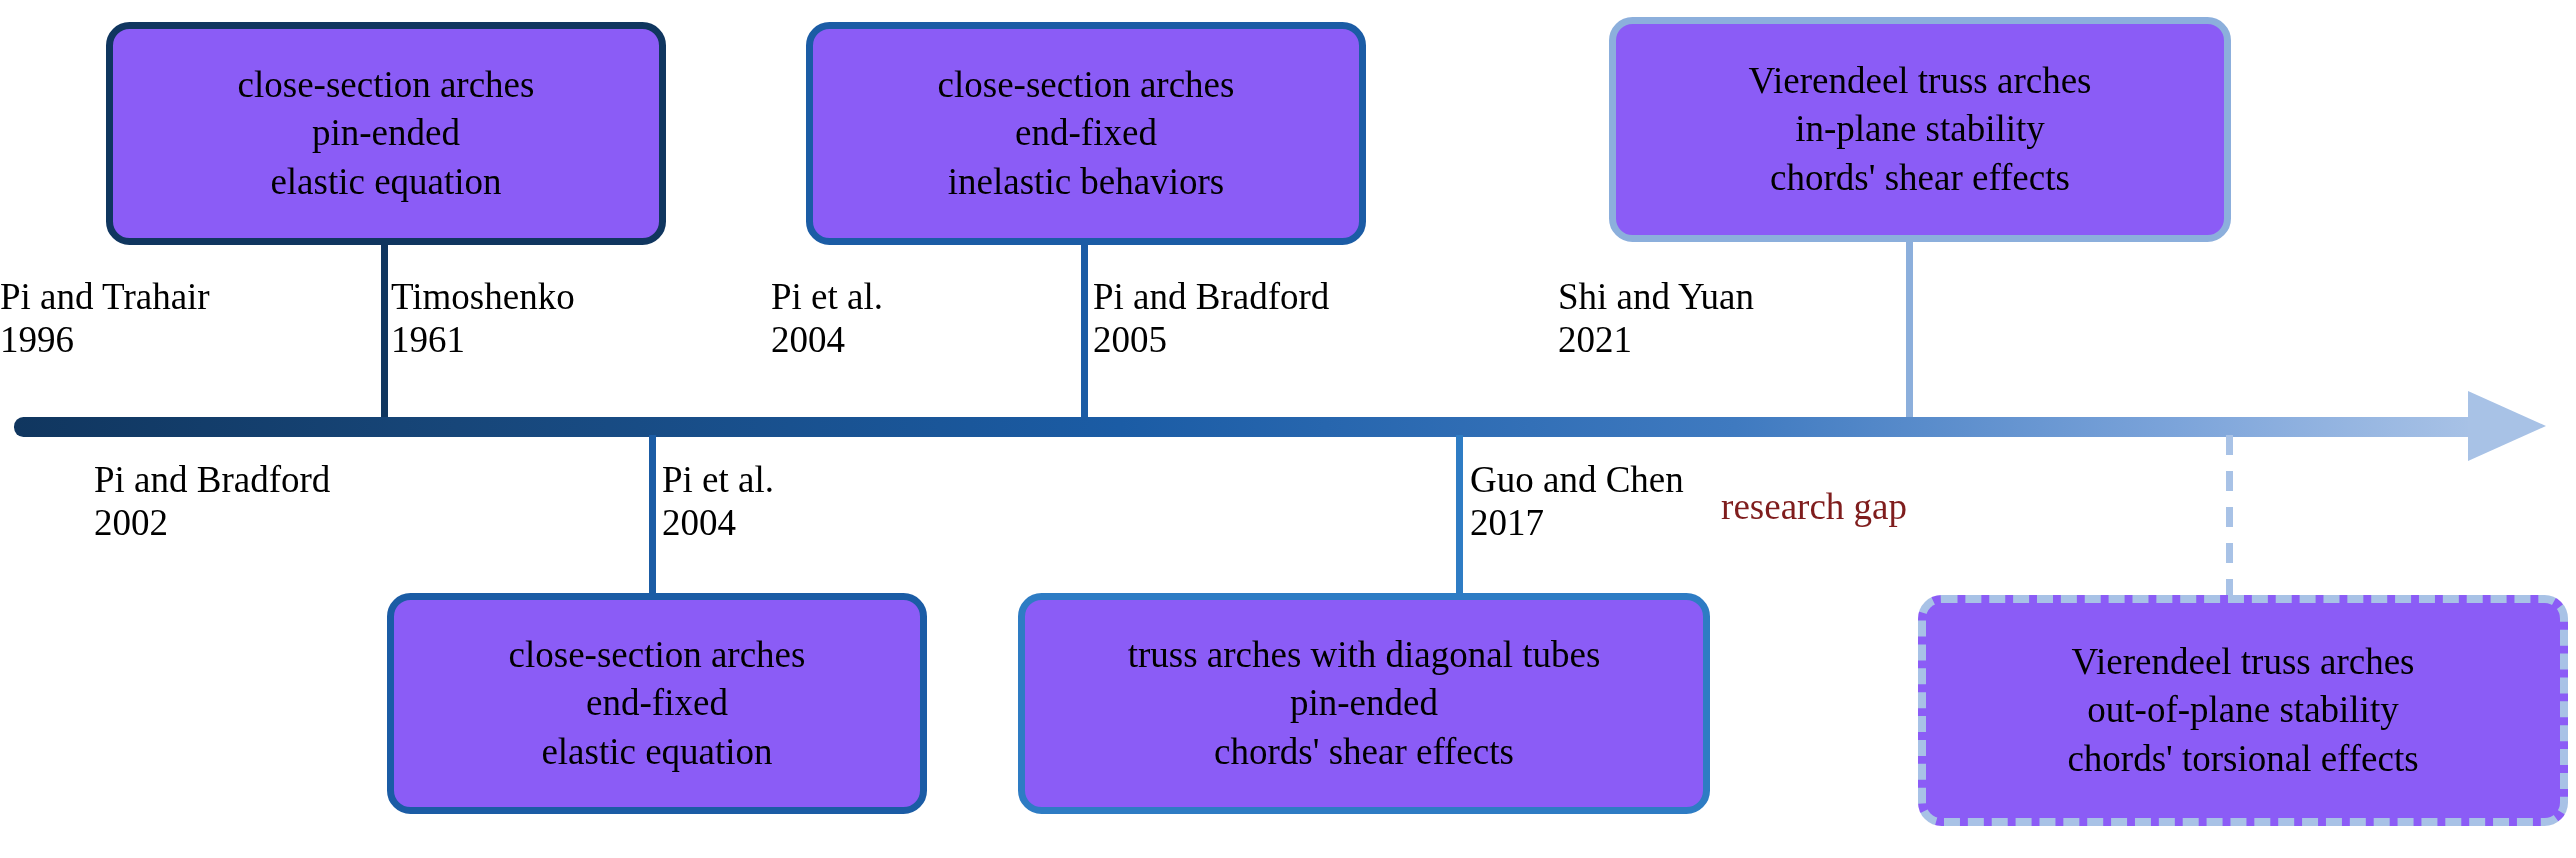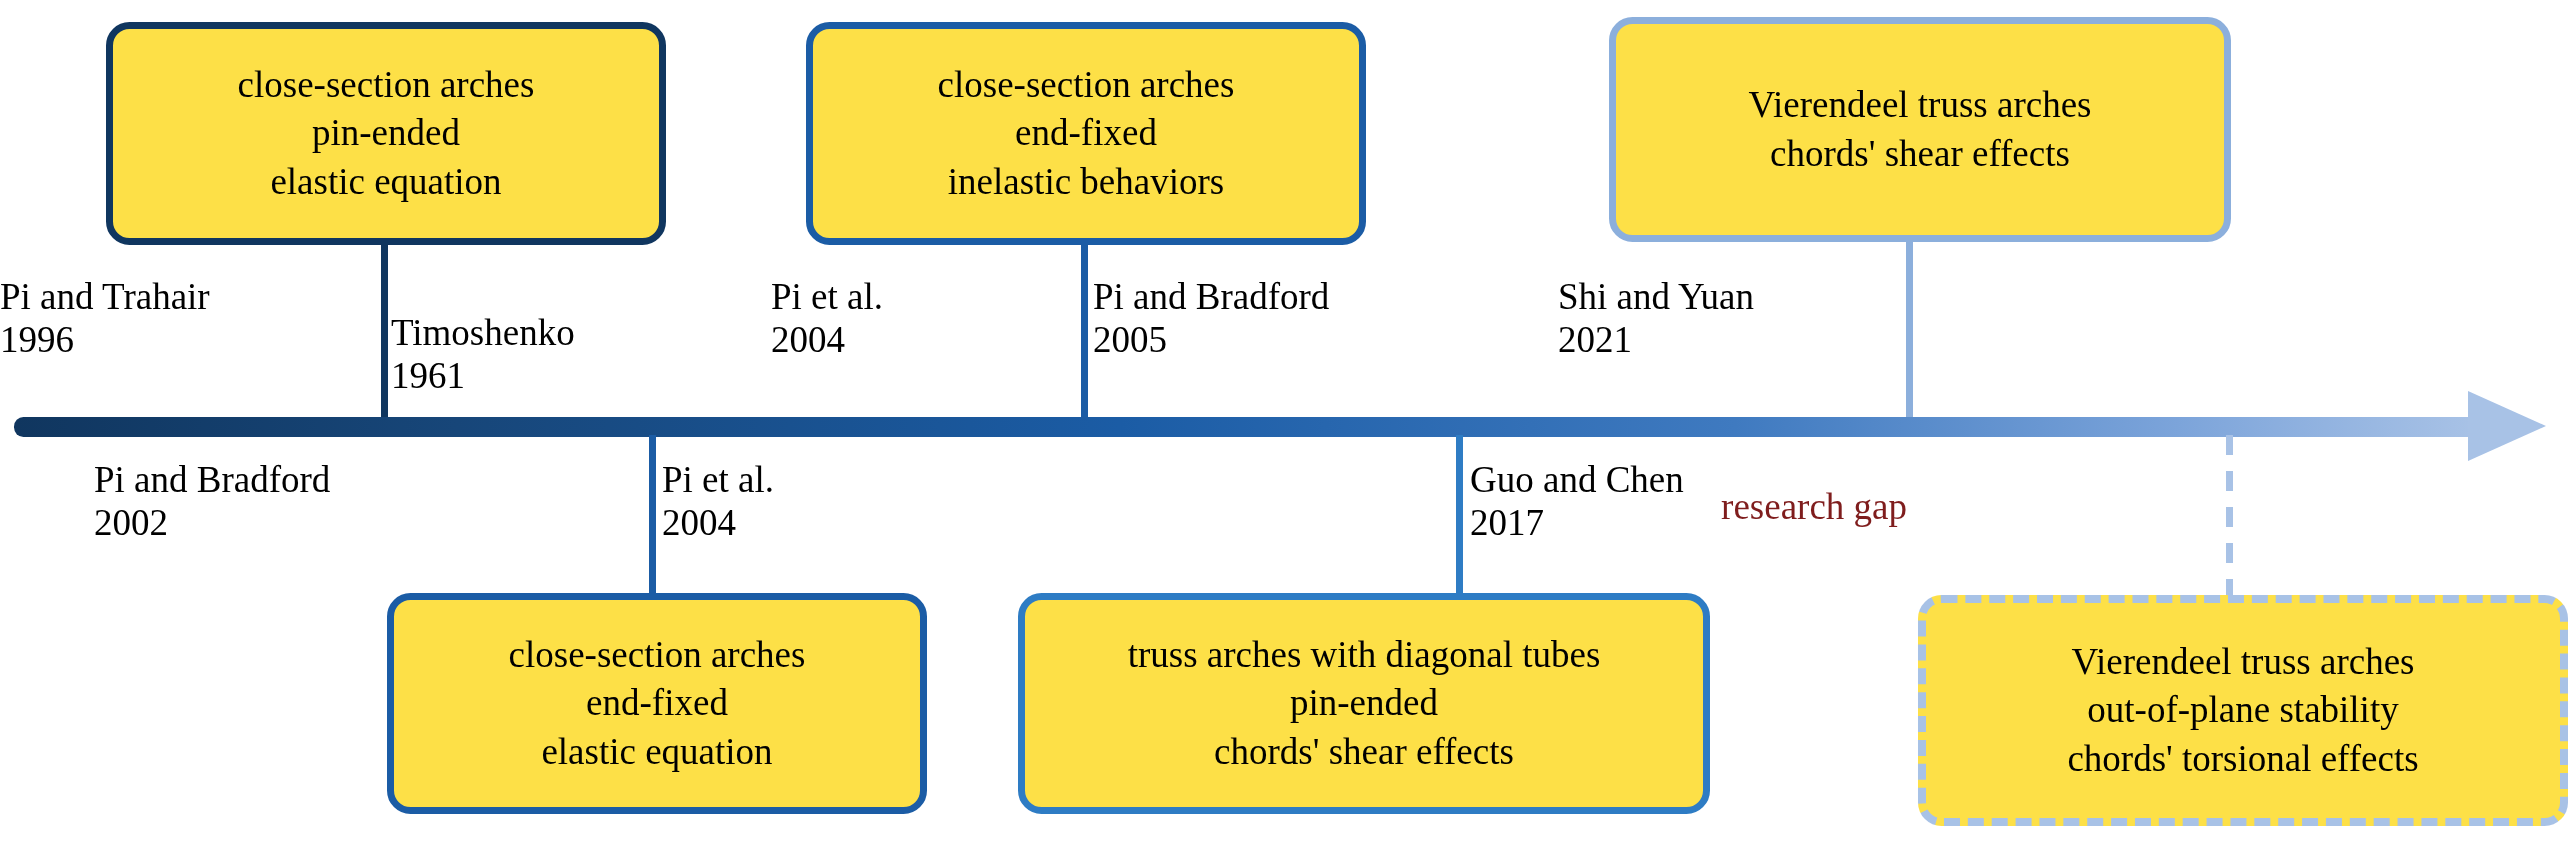--- a/index.html
+++ b/index.html
@@ -11,21 +11,21 @@
     background:linear-gradient(90deg,#10365F 0%,#174679 18%,#1B5CA5 45%,#3F7AC0 70%,#7CA4DA 88%,#A8C2E6 100%);}
   .axis-head{position:absolute;width:0;height:0;border-top:35px solid transparent;
     border-bottom:35px solid transparent;border-left:78px solid #A8C2E6;}
 
   
   .conn{position:absolute;width:7px;}
   .conn-dashed{position:absolute;width:7px;background-image:linear-gradient(#A8C2E6 55%,rgba(255,255,255,0) 0%);
     background-size:7px 36px;background-repeat:repeat-y;}
 
   
-  .box{position:absolute;box-sizing:border-box;background:#fde047;border-style:solid;
+  .box{position:absolute;box-sizing:border-box;background:#8b5cf6;border-style:solid;
     border-width:7px;border-radius:23.5px;display:flex;flex-direction:column;
     align-items:center;justify-content:center;text-align:center;color:#000000;}
   .box .ln{display:block;white-space:nowrap;line-height:1.30;font-size:37px;}
 
   
   .lbl{position:absolute;color:#000000;font-size:37px;line-height:1.16;white-space:nowrap;}
   .lbl.r{}
   .lbl.l{text-align:left;}
   .gap-lbl{position:absolute;font-size:37px;color:#7f1d1d;white-space:nowrap;text-align:right;}
 </style>
@@ -41,33 +41,34 @@
   </div>
 
   <div class="box" style="left:806px;top:22px;width:560px;height:223px;border-color:#1B5CA5;">
     <span class="ln">close-section arches</span>
     <span class="ln">end-fixed</span>
     <span class="ln">inelastic behaviors</span>
   </div>
 
   <div class="box" style="left:1609px;top:17px;width:622px;height:225px;border-color:#8CAFDC;">
     <span class="ln">Vierendeel truss arches</span>
+    <span class="ln">in-plane stability</span>
     <span class="ln">chords' shear effects</span>
   </div>
 
   <div class="conn" style="left:381px;top:243px;height:182px;background:#10365F;"></div>
   <div class="conn" style="left:1081px;top:243px;height:182px;background:#1B5CA5;"></div>
   <div class="conn" style="left:1906px;top:240px;height:184px;background:#8CAFDC;"></div>
 
   <div class="lbl r" style="left:0px;top:276px;width:373px;">
     <div>Pi and Trahair</div>
     <div>1996</div>
   </div>
 
-  <div class="lbl l" style="left:391px;top:276px;width:329px;margin-top:36px;">
+  <div class="lbl l" style="left:391px;top:276px;width:329px;">
     <div>Timoshenko</div>
     <div>1961</div>
   </div>
 
   <div class="lbl r" style="left:771px;top:276px;width:302px;">
     <div>Pi et al.</div>
     <div>2004</div>
   </div>
 
   <div class="lbl l" style="left:1093px;top:276px;width:391px;">

